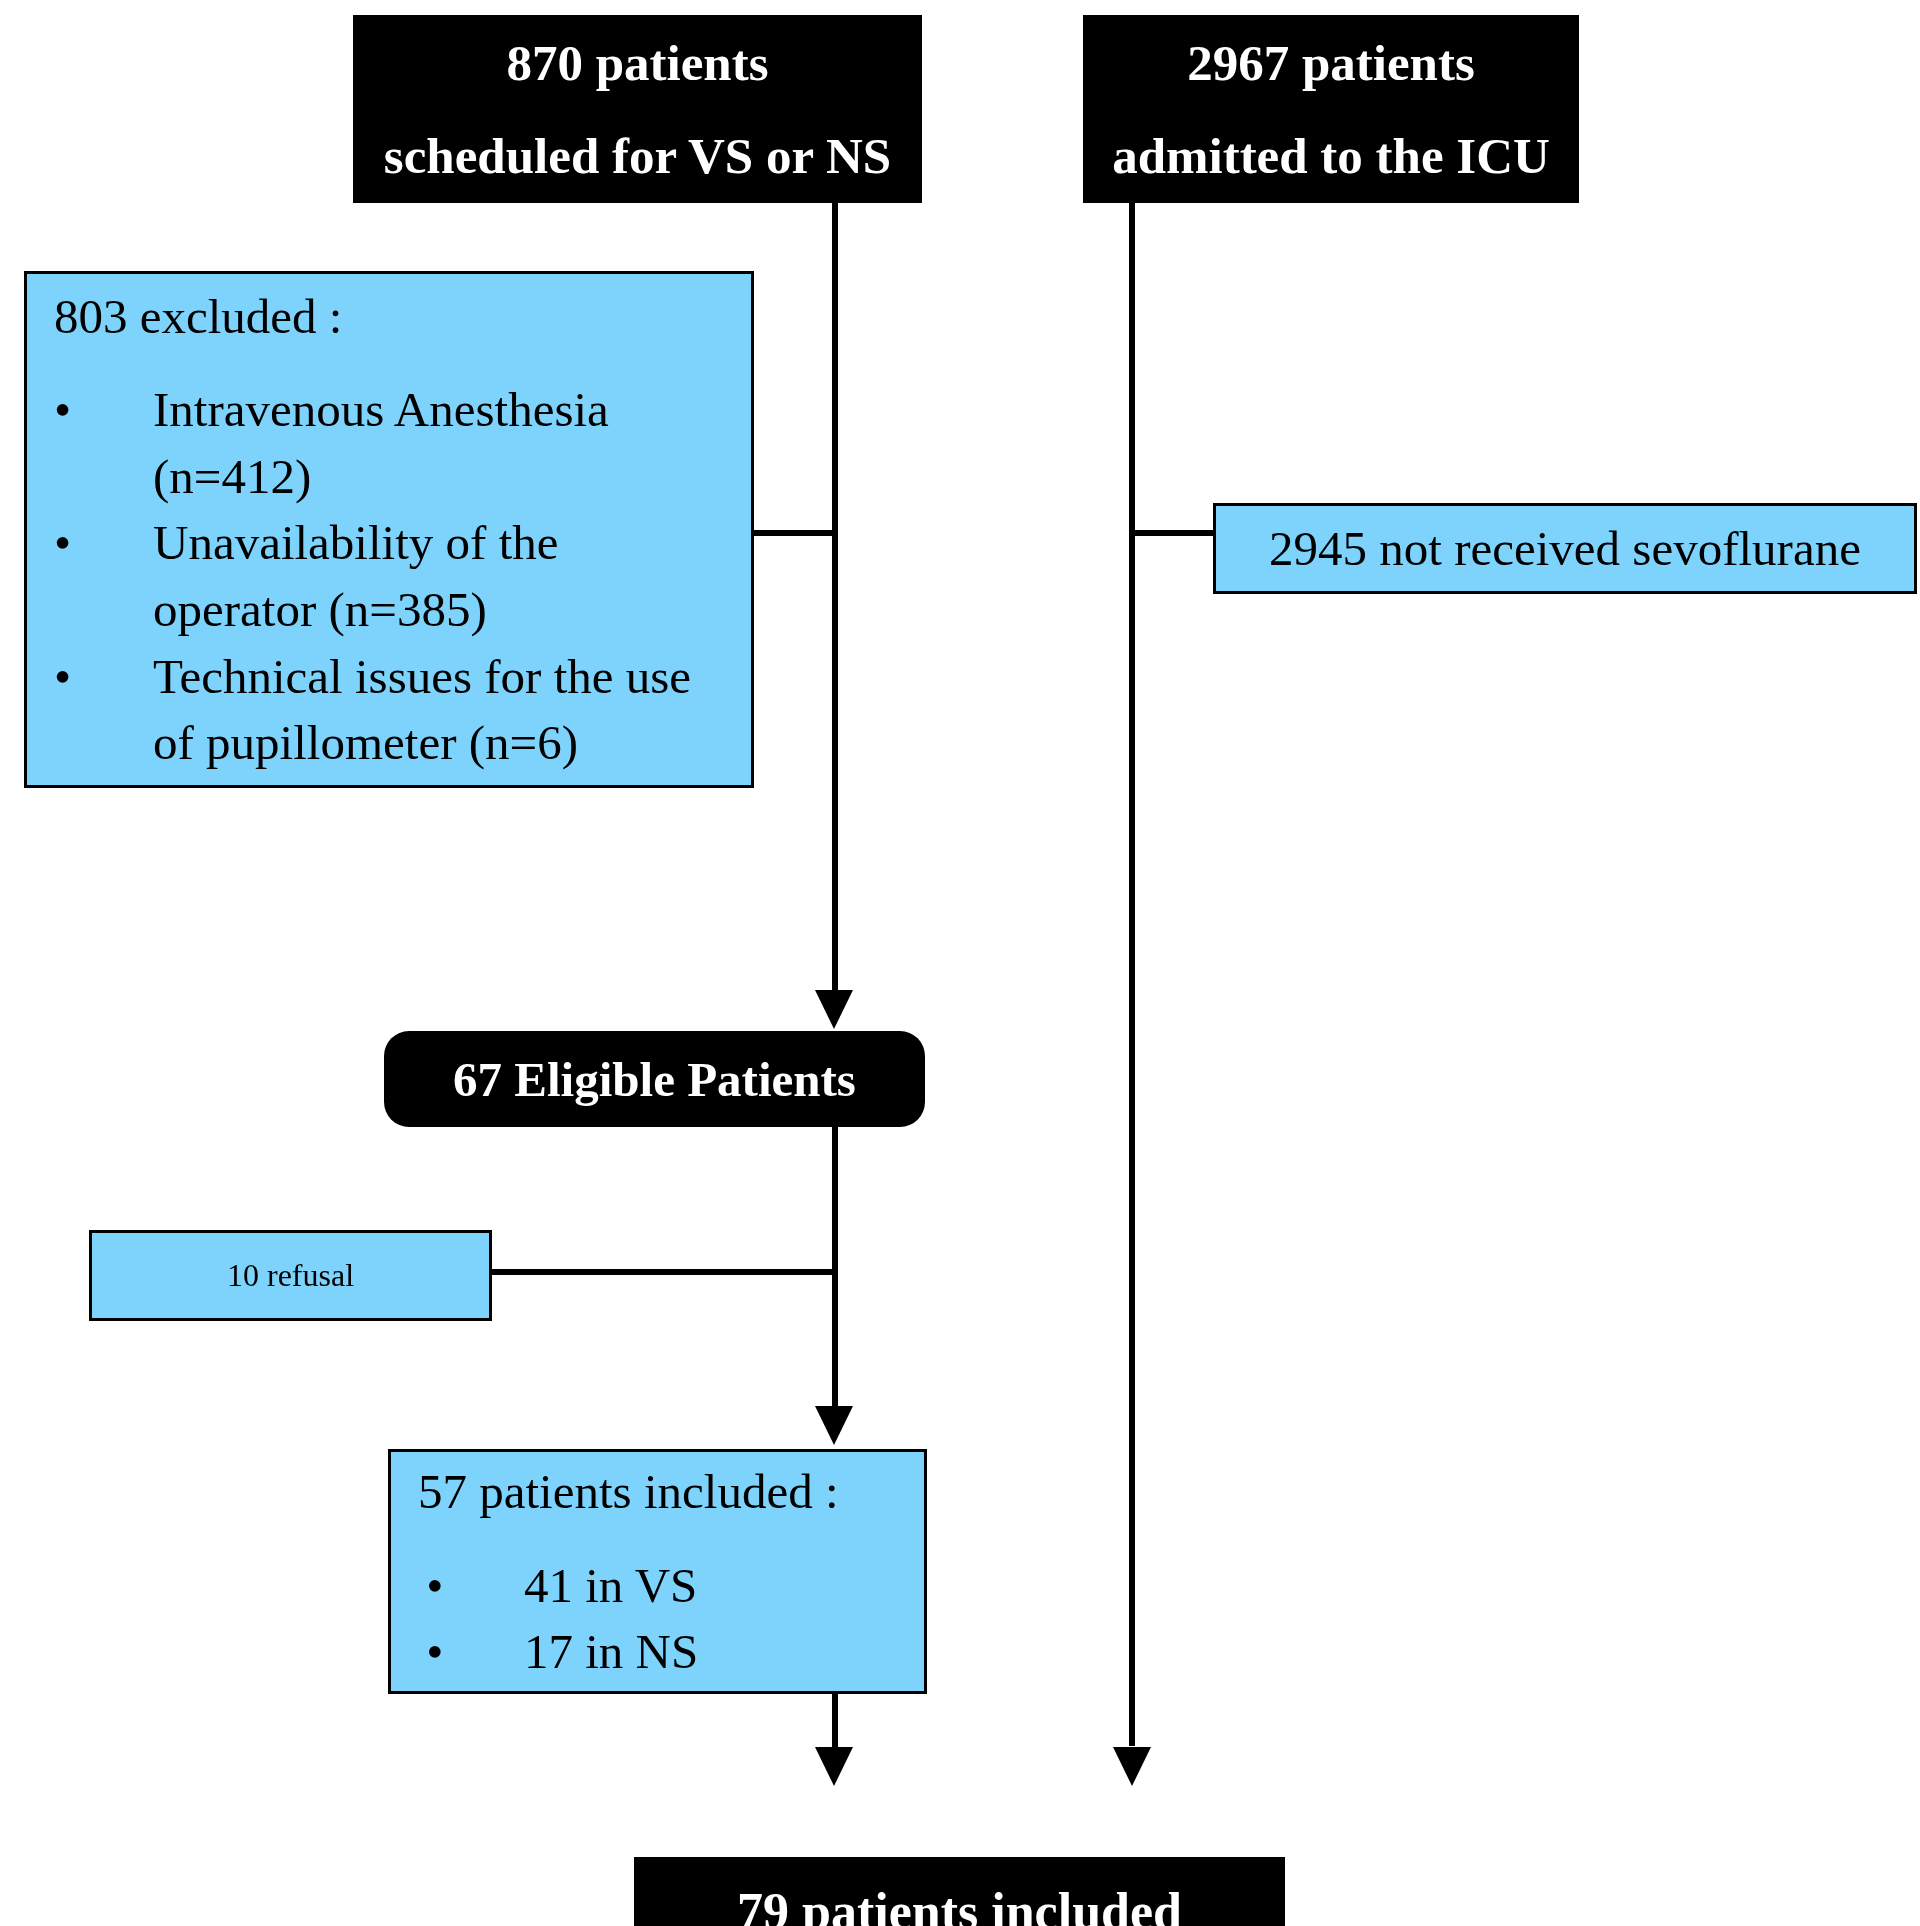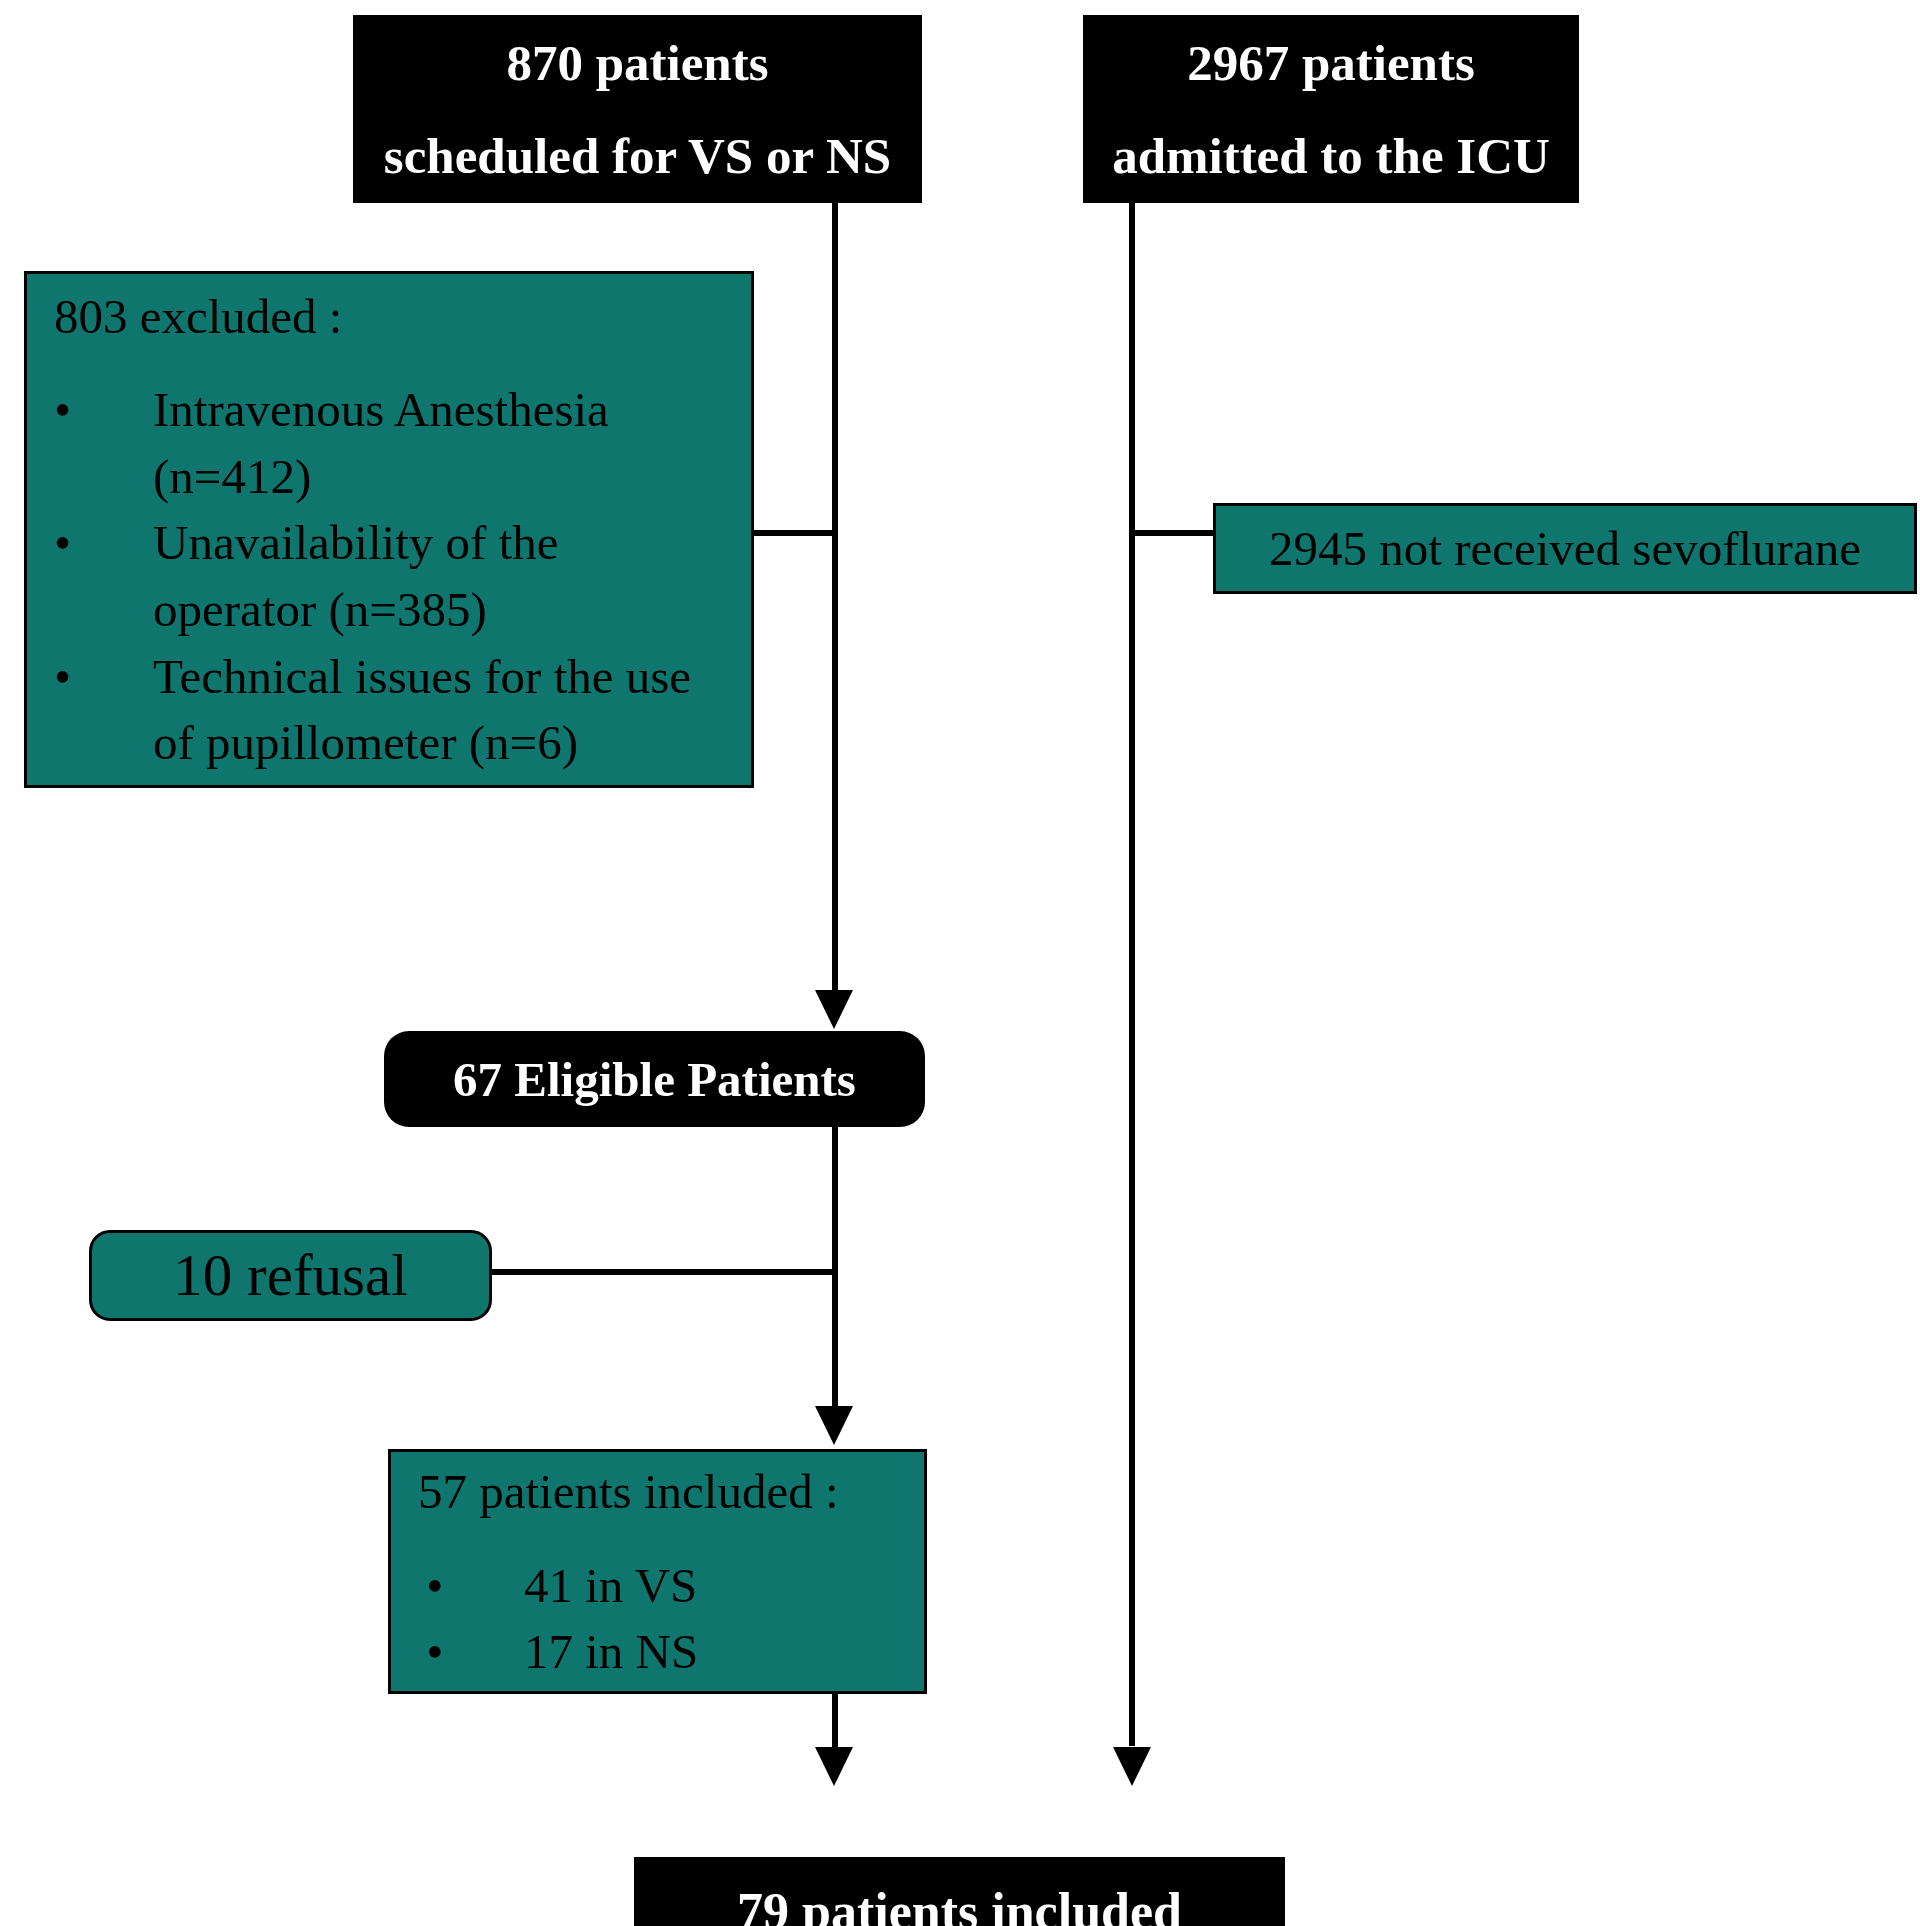--- a/index.html
+++ b/index.html
@@ -25,21 +25,21 @@
     color: #ffffff;
     font-weight: bold;
     display: flex;
     flex-direction: column;
     align-items: center;
     justify-content: center;
     text-align: center;
     gap: 16px;
   }
   .white-box {
-    background: #0f766e;
+    background: #7dd3fc;
     border: 3.4px solid #000000;
     color: #000000;
   }
   .center-box {
     display: flex;
     align-items: center;
     justify-content: center;
     text-align: center;
   }
 
@@ -47,21 +47,21 @@
                    justify-content: space-between; padding: 19px 0 18px 0; font-size: 51px; }
   #box-admitted  { left: 1083px; top: 15px; width: 496px; height: 188px;
                    justify-content: space-between; padding: 19px 0 18px 0; font-size: 51px; }
 
   #box-excluded  { left: 24px;  top: 271px; width: 730px; height: 517px;
                    padding: 9.6px 20.6px 0 27px; font-size: 49px; line-height: 1.36; }
   #box-sevo      { left: 1213px; top: 483px; width: 704px; height: 91px; font-size: 49px; margin-top: 20px; }
 
   #box-eligible  { left: 384px; top: 1031px; width: 541px; height: 96px; font-size: 49px; border-radius: 25px; }
 
-  #box-refusal   { left: 89px; top: 1230px; width: 403px; height: 91px; font-size: 59px; border-radius: 21px; }
+  #box-refusal   { left: 89px; top: 1230px; width: 403px; height: 91px; font-size: 32px; }
 
   #box-included57 { left: 388px; top: 1449px; width: 539px; height: 245px;
                     padding: 6.9px 20.6px 0 27px; font-size: 49px; line-height: 1.36; }
 
   #box-included79 { left: 634px; top: 1809px; width: 651px; height: 108px; font-size: 52px; margin-top: 48px; }
 
   
   ul.bullets { list-style: none; margin: 27px 0 0 0; padding: 0; }
   ul.bullets li { position: relative; margin: 0; }
   #box-excluded ul.bullets li   { padding-left: 99px; max-width: 661px; }

